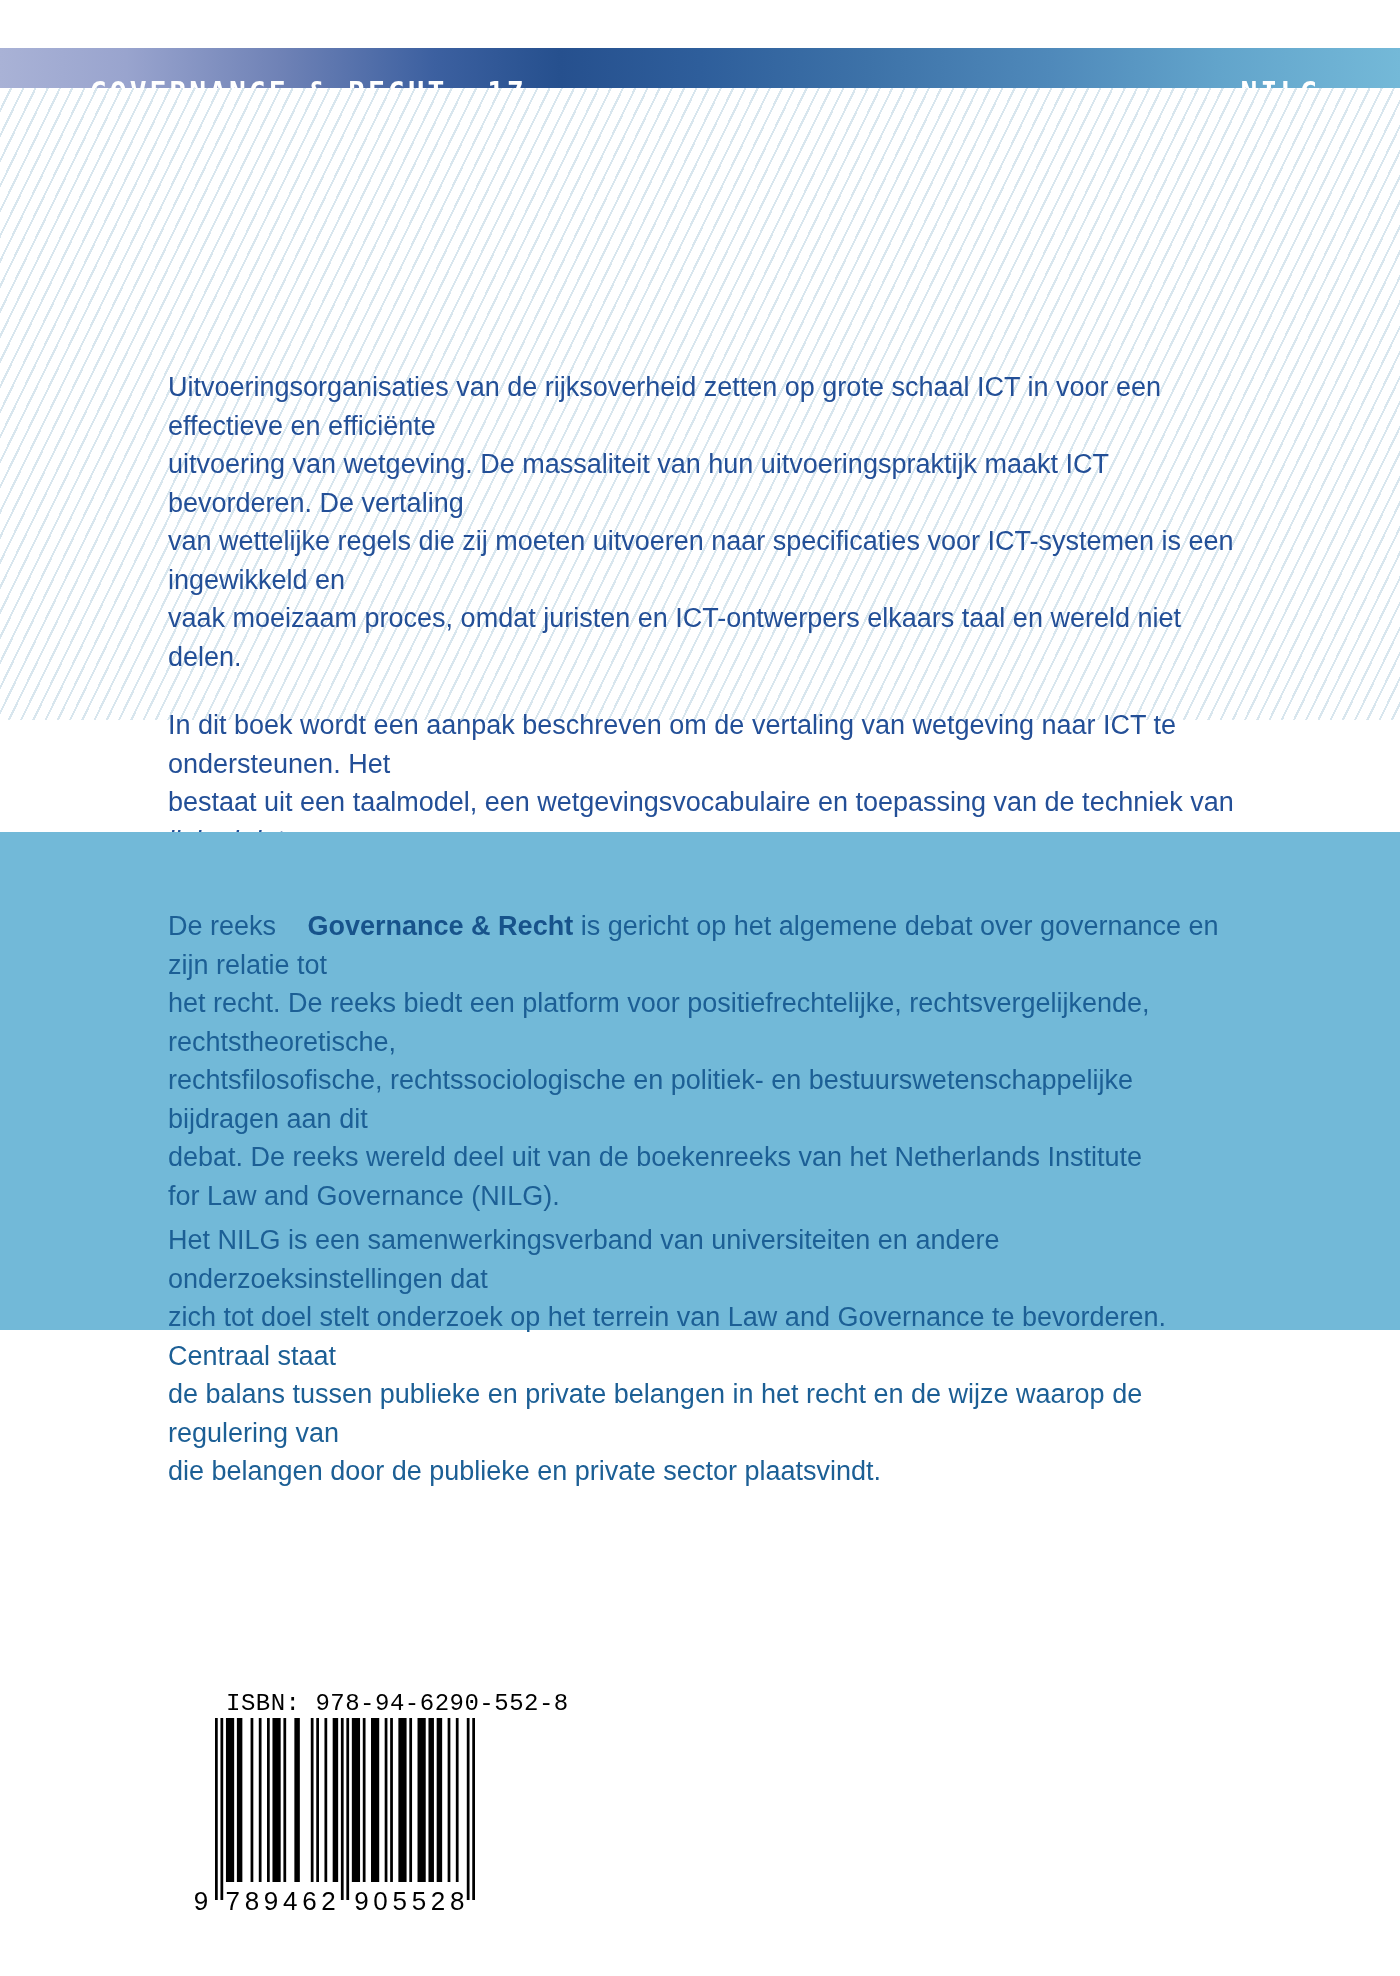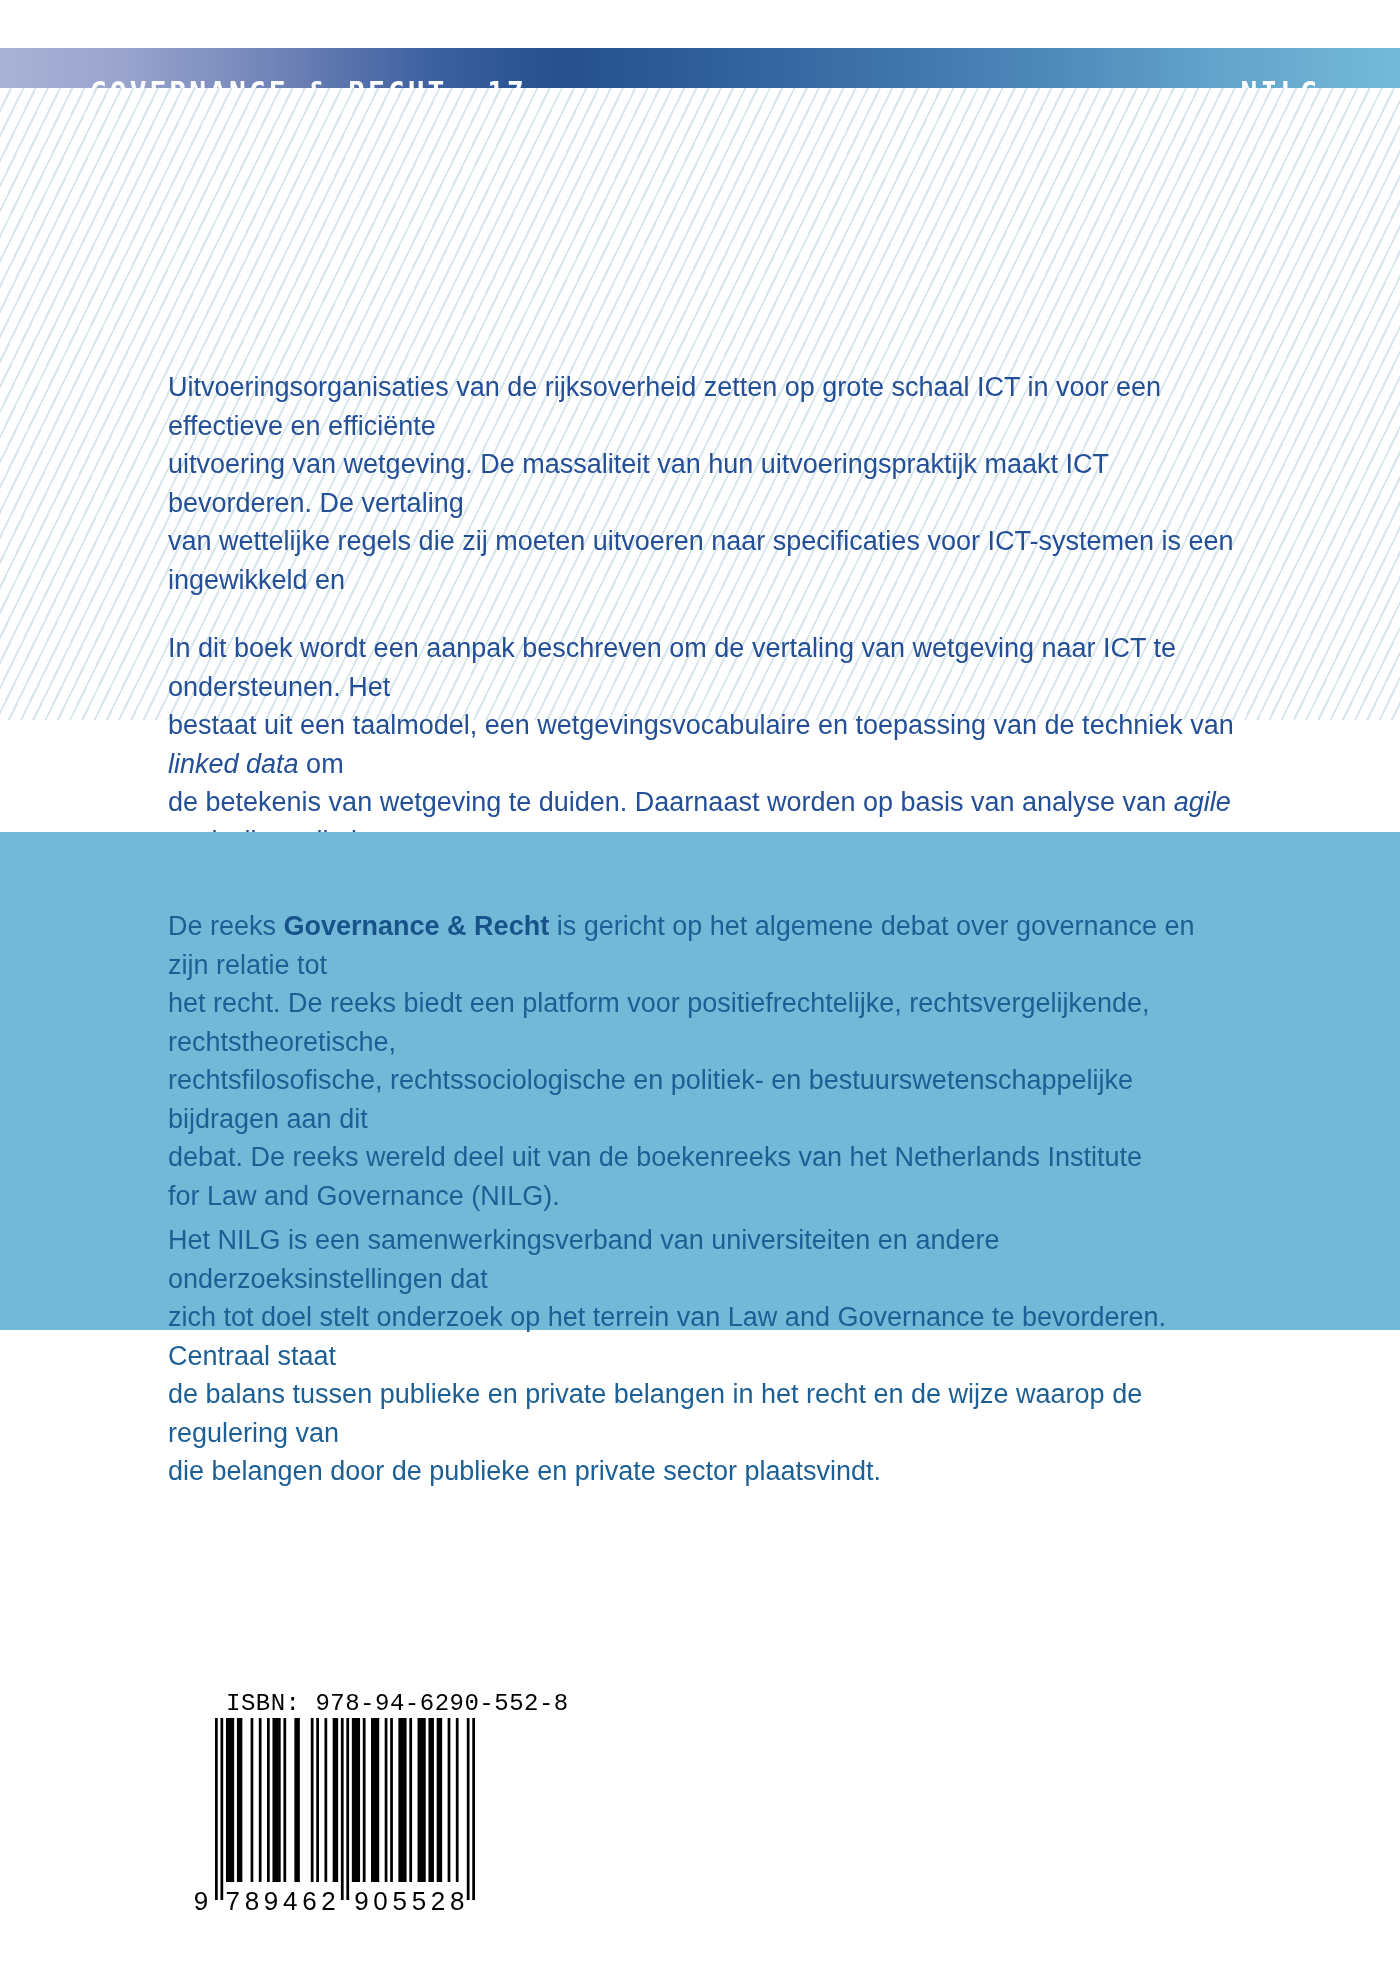--- a/index.html
+++ b/index.html
@@ -45,21 +45,21 @@
   .it{font-style:italic;}
   .bo{font-weight:bold;}
   
   .band{
     position:absolute;top:832px;left:0;width:1400px;height:498px;
     background:#72b9d8;
     box-sizing:border-box;
     padding:75px 160px 0 168px;
   }
   .band .para{color:#1c5f95;}
-  .band .para .bo{color:#17538b;}
+  .band .para .bo{color:#17538b;margin-left:24px;}
   .band .para + .para{margin-top:6px;}
   
   .isbn-label{
     position:absolute;left:226px;top:1690px;
     font-size:24px;color:#000000;
     font-family:Liberation Mono, monospace;
     letter-spacing:0.5px;
   }
   #barcode{
     position:absolute;left:193px;top:1718px;
@@ -74,20 +74,21 @@
   <div class="topbar">
     <span class="bannertxt">GOVERNANCE &amp; RECHT  17</span>
     <span class="bannertxt">NILG</span>
   </div>
 
   <div class="stripes">
     <div class="para">
         <div class="tline"><span>Uitvoeringsorganisaties van de rijksoverheid zetten op grote schaal ICT in voor een effectieve en efficiënte</span></div>
         <div class="tline"><span>uitvoering van wetgeving. De massaliteit van hun uitvoeringspraktijk maakt ICT bevorderen. De vertaling</span></div>
         <div class="tline"><span>van wettelijke regels die zij moeten uitvoeren naar specificaties voor ICT-systemen is een ingewikkeld en</span></div>
+        <div class="tline"><span>vaak moeizaam proces, omdat juristen en ICT-ontwerpers elkaars taal en wereld niet delen.</span></div>
       </div>
     <div class="para">
         <div class="tline"><span>In dit boek wordt een aanpak beschreven om de vertaling van wetgeving naar ICT te ondersteunen. Het</span></div>
         <div class="tline"><span>bestaat uit een taalmodel, een wetgevingsvocabulaire en toepassing van de techniek van </span><span class="it">linked data</span><span> om</span></div>
         <div class="tline"><span>de betekenis van wetgeving te duiden. Daarnaast worden op basis van analyse van </span><span class="it">agile</span><span> werkwijzen die in</span></div>
         <div class="tline"><span>systeem- en softwareontwikkeling worden ingezet, voorstellen gedaan om tot een multidisciplinaire en</span></div>
         <div class="tline"><span>iteratieve werkwijze te komen in het ambtelijke en parlementaire wetgevingsproces. Dit alles met het oog</span></div>
         <div class="tline"><span>op het realiseren van wendbare wetgeving, die wendbare wetsuitvoering ondersteunt en de wetgever in</span></div>
         <div class="tline"><span>staat stelt zijn rol van systeembeheerder optimaal te vervullen.</span></div>
       </div>

